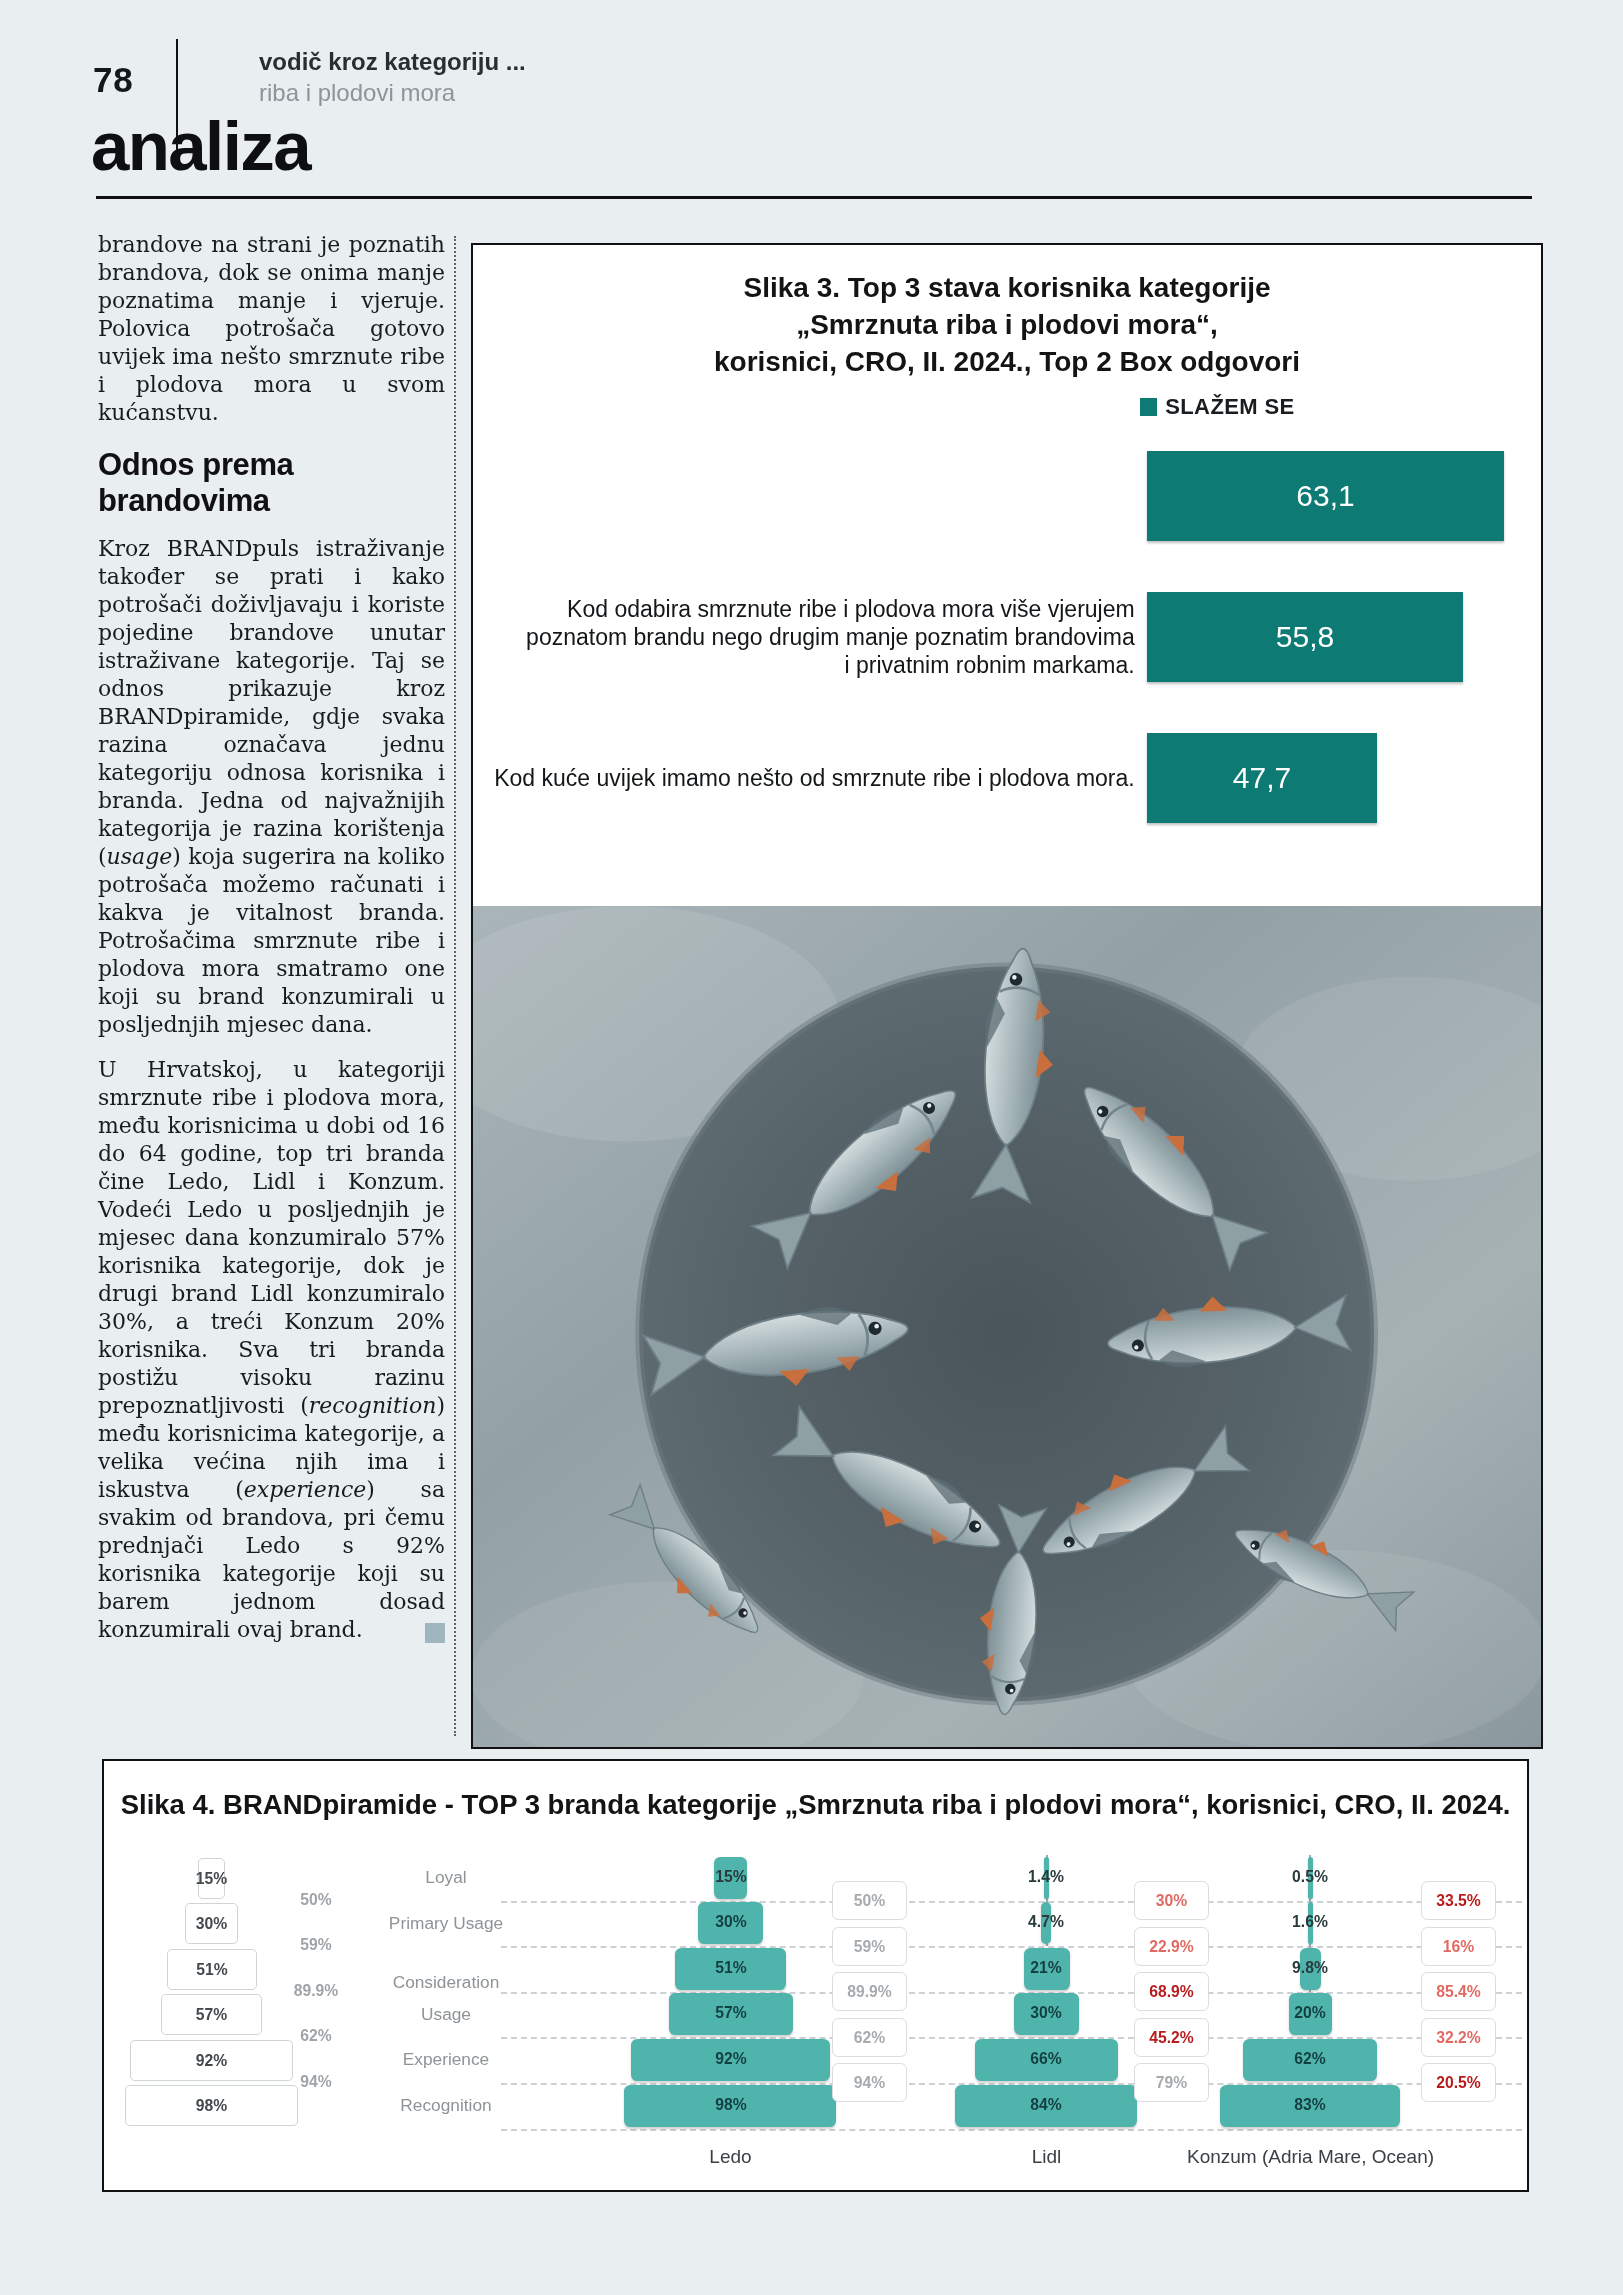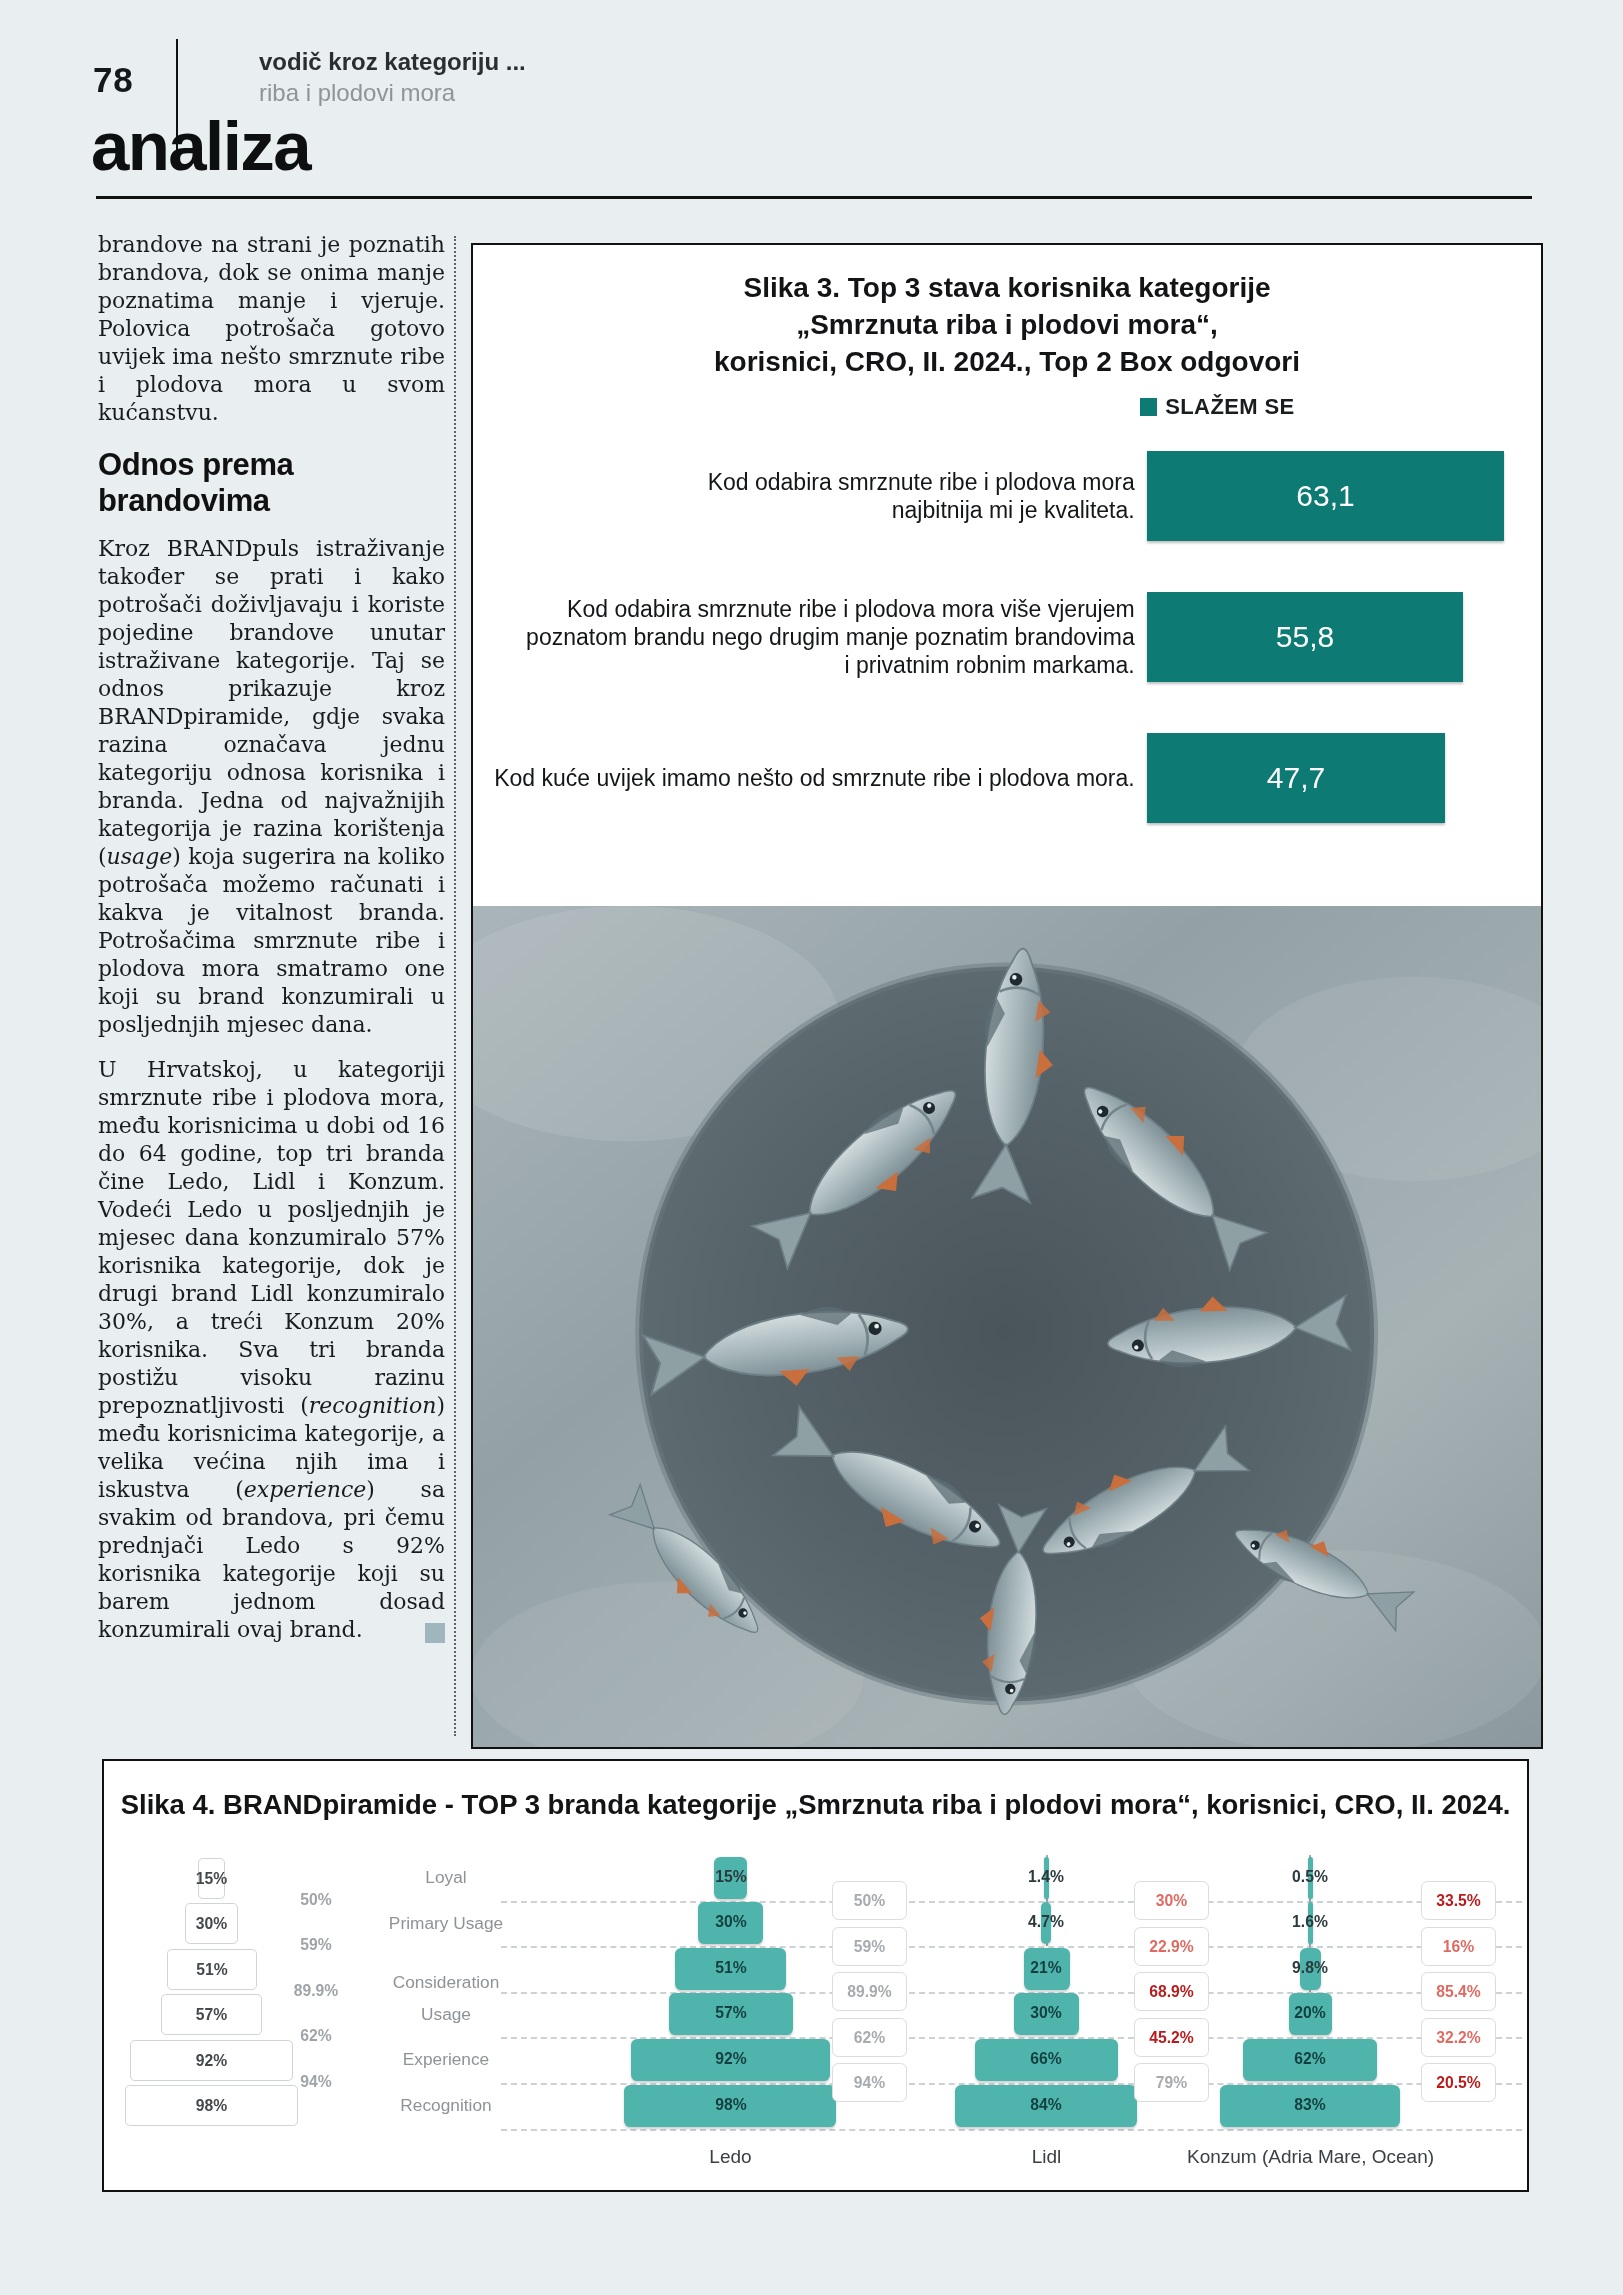--- a/index.html
+++ b/index.html
@@ -90,34 +90,33 @@
       <div class="fig3-title">
         <div>Slika 3. Top 3 stava korisnika kategorije</div>
         <div>„Smrznuta riba i plodovi mora“,</div>
         <div>korisnici, CRO, II. 2024., Top 2 Box odgovori</div>
       </div>
       <div class="legend">
         <span class="legend-swatch" id="legend-swatch" style="background: rgb(14, 122, 116);"></span>
         <span class="legend-label">SLAŽEM SE</span>
       </div>
     <div class="bar-row" style="top: 206px;">
-          <div class="bar-label">Kod odabira smrznute ribe i plodova mora<br>najbitnija mi je kvaliteta.</div>
           <div class="bar" style="width: 357px; background: rgb(14, 122, 116);">
             <span class="bar-value">63,1</span>
           </div>
         </div>
         <div class="bar-row" style="top: 347px;">
           <div class="bar-label">Kod odabira smrznute ribe i plodova mora više vjerujem<br>poznatom brandu nego drugim manje poznatim brandovima<br>i privatnim robnim markama.</div>
           <div class="bar" style="width: 316px; background: rgb(14, 122, 116);">
             <span class="bar-value">55,8</span>
           </div>
         </div>
         <div class="bar-row" style="top: 488px;">
           <div class="bar-label">Kod kuće uvijek imamo nešto od smrznute ribe i plodova mora.</div>
-          <div class="bar" style="width: 298px; background: rgb(14, 122, 116);">
+          <div class="bar" style="width: 230px; background: rgb(14, 122, 116);">
             <span class="bar-value">47,7</span>
           </div>
         </div>
       </div>
     <div class="photo">
       <svg viewBox="0 0 1365 1071" preserveAspectRatio="xMidYMid slice">
         <defs>
           <linearGradient id="ice" x1="0" y1="0" x2="1" y2="1">
             <stop offset="0" stop-color="#aab5b9"></stop>
               <stop offset="0.35" stop-color="#93a1a6"></stop>

